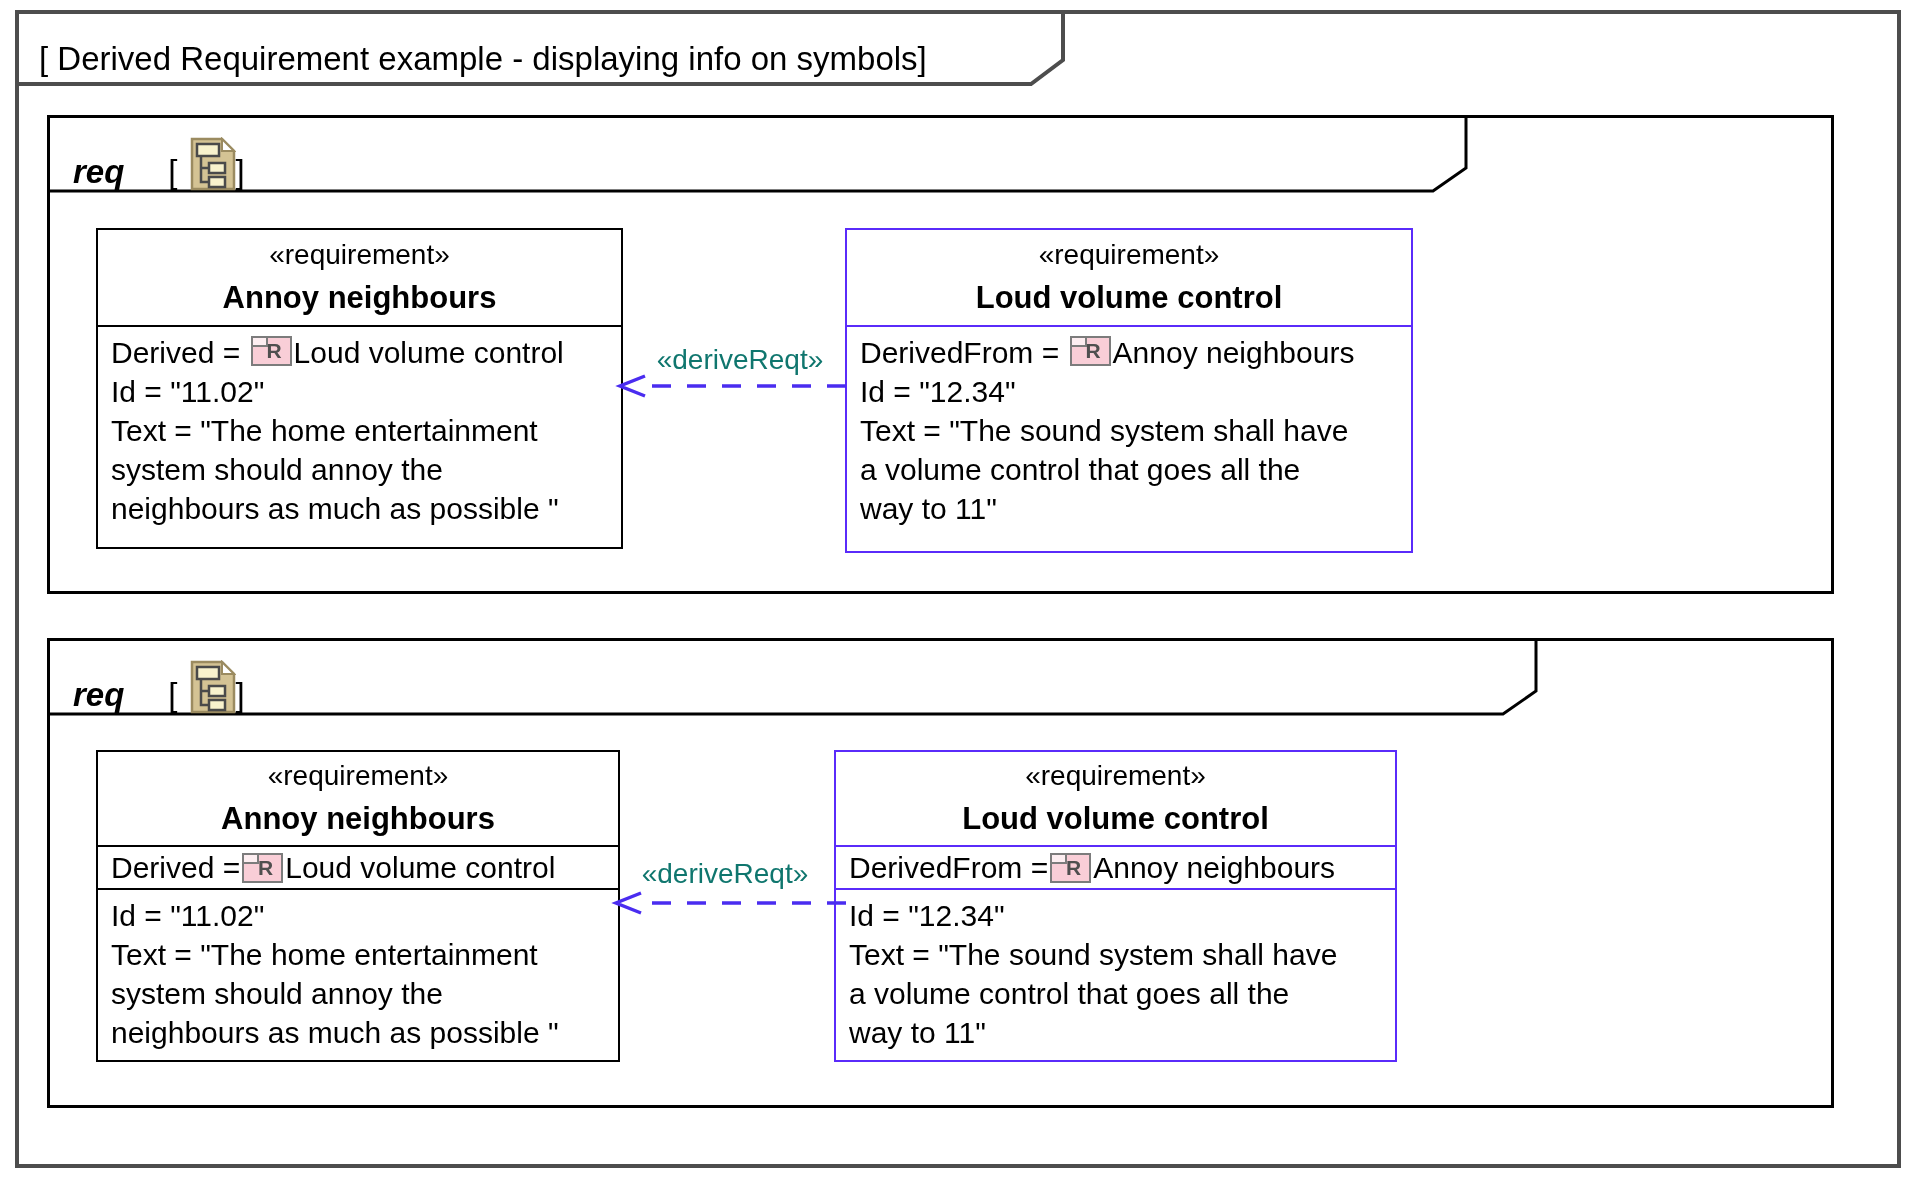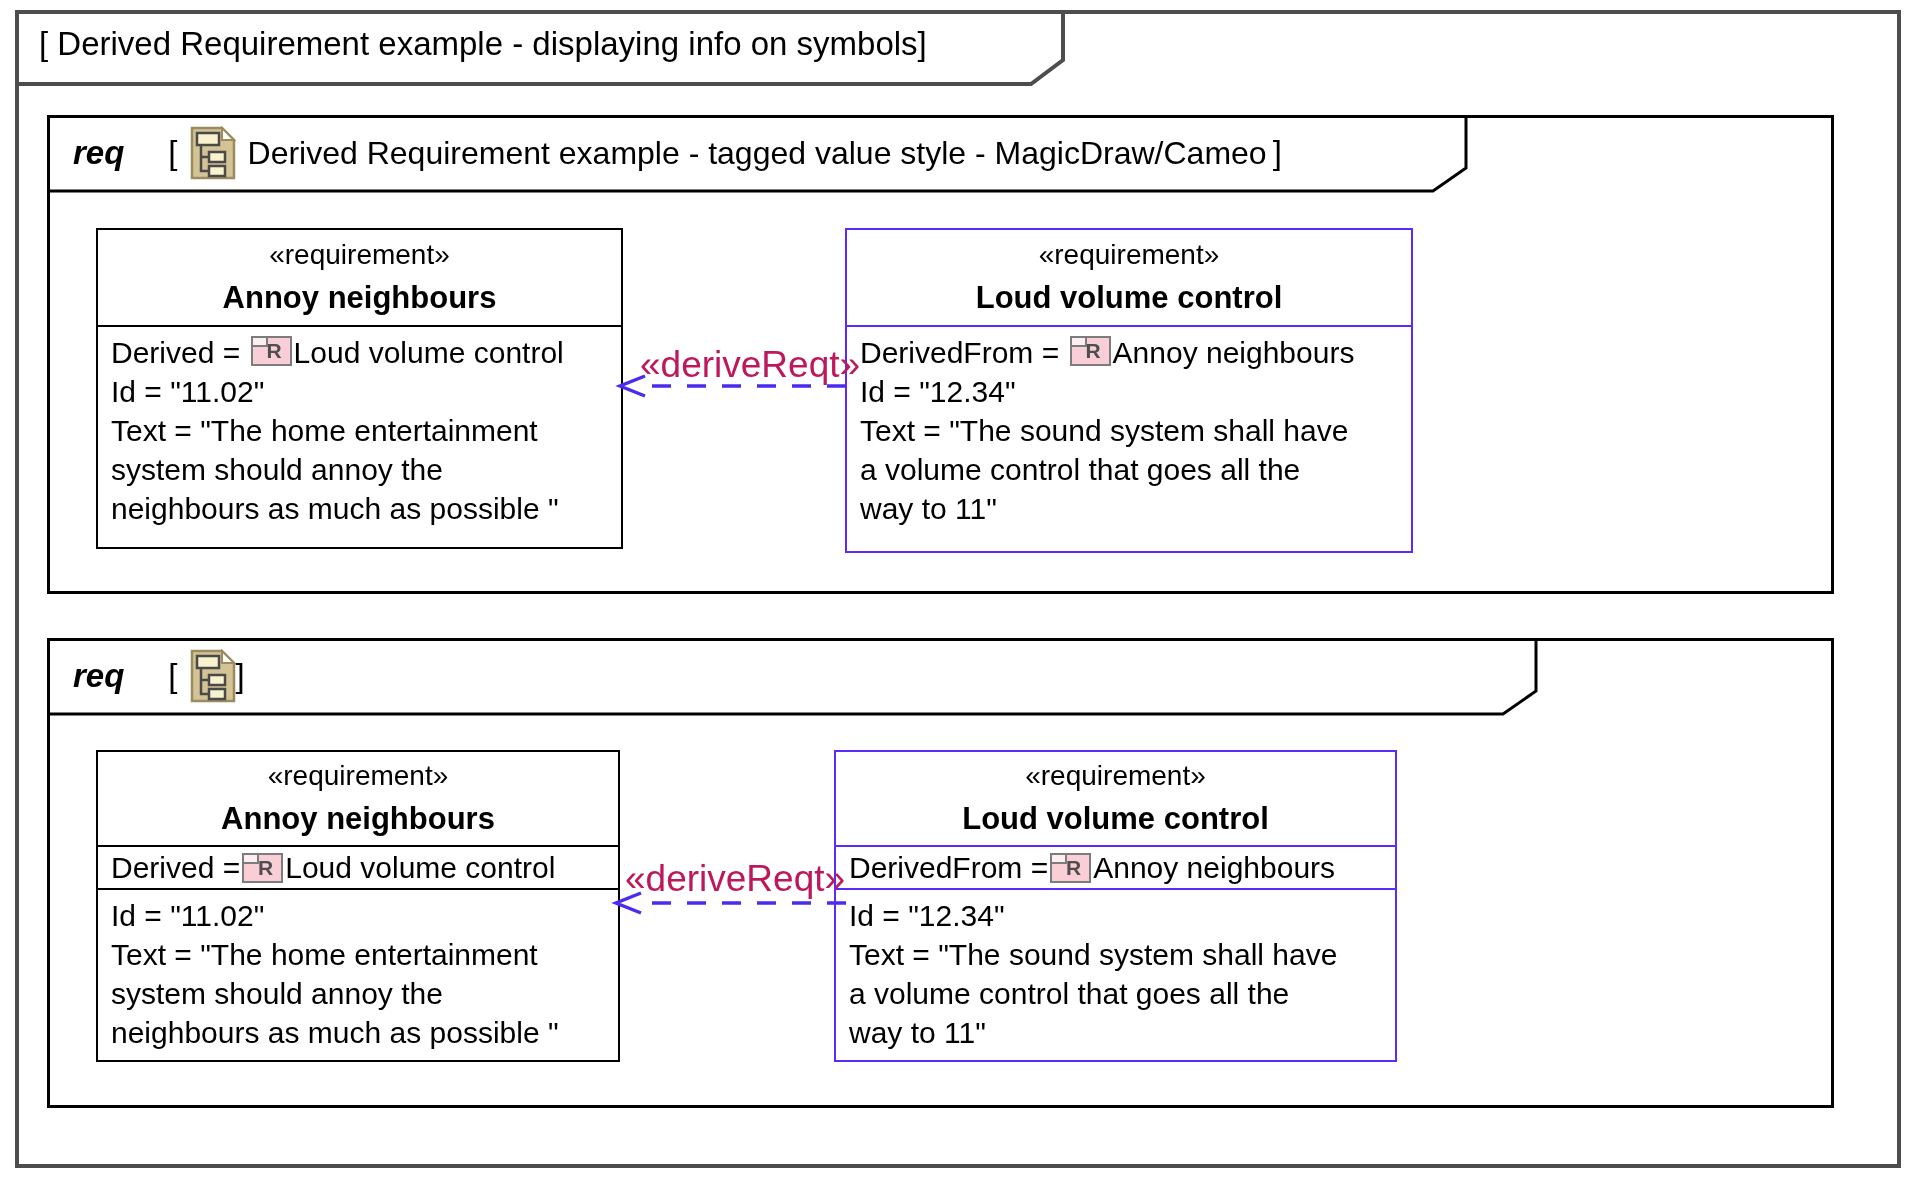--- a/index.html
+++ b/index.html
@@ -8,21 +8,21 @@
     font-family:"Liberation Sans", sans-serif; color:#000;
     overflow:hidden;
   }
   .abs { position:absolute; }
 
   
   .outer-frame { left:15px; top:10px; width:1886px; height:1158px;
     border:4px solid #4d4d4d; box-sizing:border-box; background:#fff; }
 
   
-  .tab-text-row { display:flex; align-items:center; height:100%; box-sizing:border-box; }
+  .tab-text-row { display:flex; align-items:flex-end; height:100%; box-sizing:border-box; }
   .outer-tab-text { font-size:33px; padding-left:24px; padding-bottom:6px; }
   .req-kw { font-weight:bold; font-size:33px; margin-right:44px;font-style:italic; }
   .bracket { font-size:33px; }
   .tab-title { font-size:32px; margin:0 6px 0 12px; }
   .icon-gap { margin-left:12px; }
 
   
   .inner-frame { border:3px solid #000; box-sizing:border-box; background:#fff; }
 
   
@@ -45,21 +45,21 @@
 
   
   .rbadge { display:inline-block; position:relative; width:37px; height:26px;
     background:#f9ced7; border:2px solid #7c7c7c; vertical-align:-3px; margin:0 2px 0 2px; }
   .rbadge-tab { position:absolute; left:-2px; top:-2px; width:13px; height:7px;
     background:#fdeef1; border:2px solid #7c7c7c; }
   .rbadge-letter { position:absolute; left:58%; top:50%; transform:translate(-50%,-52%);
     font-size:21px; font-weight:bold; color:#4f4f4f; }
 
   
-  .conn-label { font-size:37px; color:#be185d; white-space:nowrap; }
+  .conn-label { font-size:28px; color:#0f766e; white-space:nowrap; }
 </style>
 </head>
 <body>
 
 <div class="canvas">
 
   <div class="abs outer-frame"></div>
 
   <div class="abs" style="left:15px; top:10px; width:1052px; height:78px;">
     <svg width="1052" height="78" viewBox="0 0 1052 78">
@@ -80,21 +80,20 @@
       <span class="req-kw">req</span>
       <span class="bracket">[</span>
       <svg class="icon-gap" width="46" height="54" viewBox="0 0 46 54">
         <path d="M2 2 H32 L44 14 V52 H2 Z" fill="#d4c394" stroke="#9b8b60" stroke-width="2.5"></path>
         <path d="M32 2 L44 14 H32 Z" fill="#ffffff" stroke="#9b8b60" stroke-width="2"></path>
         <rect x="7" y="7" width="22" height="12" fill="#f8f2cd" stroke="#4a4a4a" stroke-width="2.5"></rect>
         <path d="M11 19 V45 H19 M11 31 H19" fill="none" stroke="#4a4a4a" stroke-width="2.5"></path>
         <rect x="19" y="26" width="16" height="10" fill="#f8f2cd" stroke="#4a4a4a" stroke-width="2.5"></rect>
         <rect x="19" y="40" width="16" height="10" fill="#f8f2cd" stroke="#4a4a4a" stroke-width="2.5"></rect>
       </svg>
-      <span class="tab-title">Derived Requirement example - tagged value style - MagicDraw/Cameo</span>
       <span class="bracket">]</span>
     </div>
   </div>
 
   <div class="abs req-box black" style="left:96px; top:228px; width:527px; height:321px;">
     <div class="box-header black" style="width:100%; height:97px;">
       <span class="stereo">«requirement»</span>
       <span class="bname">Annoy neighbours</span>
     </div>
     <div class="body-block">

